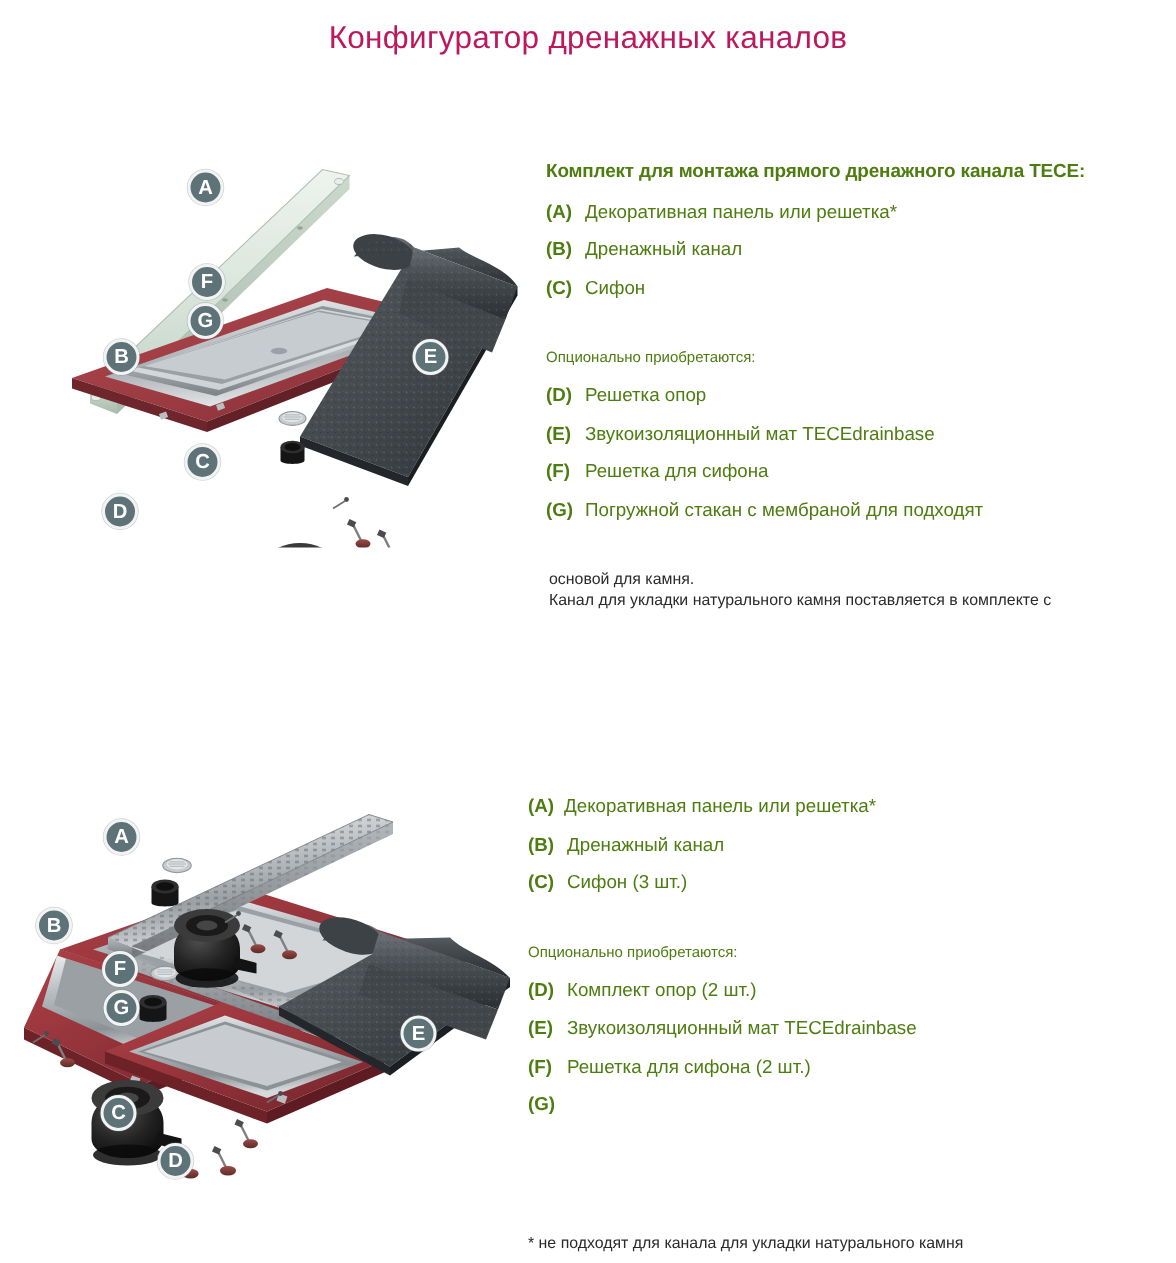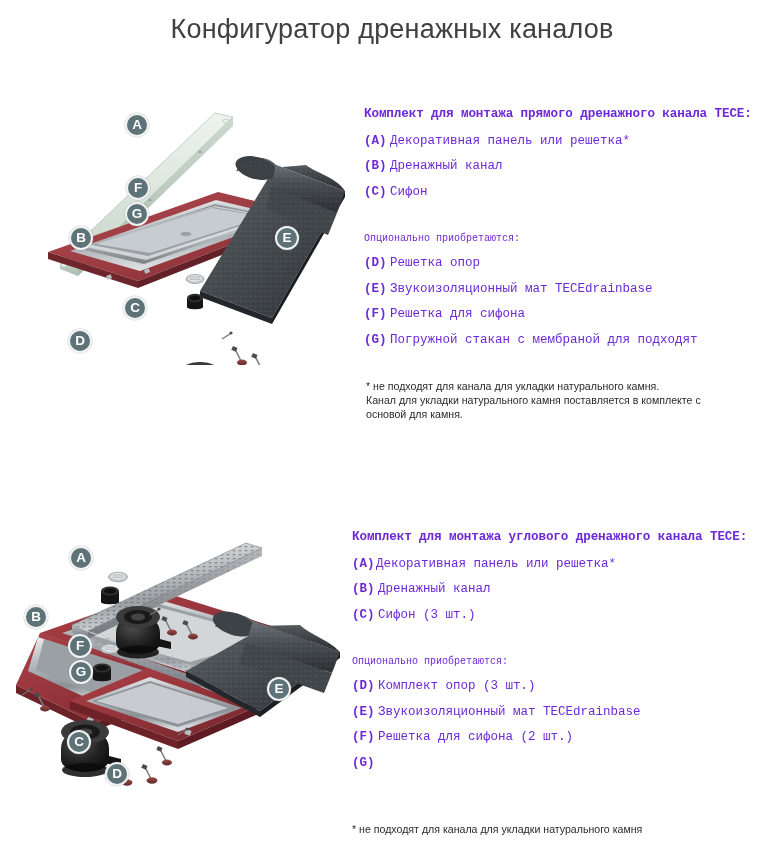--- a/index.html
+++ b/index.html
@@ -16,33 +16,32 @@
     color: #111111;
     overflow: hidden;
   }
 
   
   .page-title {
     position: absolute;
     left: 0; top: 14px;
     width: 784px;
     text-align: center;
-    font-size: 27px;
+    font-size: 21px;
     font-weight: 400;
     letter-spacing: 0.2px;
-    color: #404040;
+    color: #be185d;
   }
 
   
   .text-col {
     position: absolute;
     font-size: 12.5px;
     line-height: 1;
-    color: #6d28d9;
-    font-family: Liberation Mono, monospace;
+    color: #4d7c0f;
   }
   .block-heading {
     font-weight: bold;
     font-size: 12.6px;
     letter-spacing: -0.1px;
     margin: 0 0 14px 0;
     white-space: nowrap;
   }
   .sub-heading {
     font-size: 10px;
@@ -311,23 +310,22 @@
     <span class="item-key">(F)</span>
     <span class="item-text">Решетка для сифона</span>
   </div>
   <div class="item-row">
     <span class="item-key">(G)</span>
     <span class="item-text">Погружной стакан с мембраной для подходят</span>
   </div>
 </div>
 
 <div class="footnote" style="left:366px; top:379px; width:400px;">
-  <div>* не подходят для канала для укладки натурального камня.</div>
+  <div>основой для камня.</div>
   <div>Канал для укладки натурального камня поставляется в комплекте с</div>
-  <div>основой для камня.</div>
 </div>
 
 <div class="stage" style="left:10px; top:525px; width:340px; height:290px;">
   <svg width="340" height="290" viewBox="0 0 340 290">
     <defs>
       <linearGradient id="cGrateTop" x1="0" y1="0" x2="0.3" y2="1">
         <stop offset="0%" stop-color="#f0f1f2"></stop>
         <stop offset="35%" stop-color="#c6cacd"></stop>
         <stop offset="70%" stop-color="#9ba0a4"></stop>
         <stop offset="100%" stop-color="#d8dbde"></stop>
@@ -539,42 +537,41 @@
   <div class="badge lg" style="left:14px;  top:80px;">B</div>
   <div class="badge lg" style="left:58px;  top:109px;">F</div>
   <div class="badge lg" style="left:59px;  top:135px;">G</div>
   <div class="badge lg" style="left:257px; top:152px;">E</div>
   <div class="badge lg" style="left:57px;  top:205px;">C</div>
   <div class="badge lg" style="left:95px;  top:237px;">D</div>
 </div>
 
 <div class="text-col" style="left:352px; top:531px; width:420px;">
 
-  <div class="block-heading">Комплект для монтажа углового дренажного канала TECE:</div>
 
   <div class="item-row">
     <span class="item-key tight">(A)</span>
     <span class="item-text">Декоративная панель или решетка*</span>
   </div>
   <div class="item-row">
     <span class="item-key">(B)</span>
     <span class="item-text">Дренажный канал</span>
   </div>
   <div class="item-row">
     <span class="item-key">(C)</span>
     <span class="item-text">Сифон (3 шт.)</span>
   </div>
 
   <div style="height:23px;"></div>
 
   <div class="sub-heading">Опционально приобретаются:</div>
 
   <div class="item-row">
     <span class="item-key">(D)</span>
-    <span class="item-text">Комплект опор (3 шт.)</span>
+    <span class="item-text">Комплект опор (2 шт.)</span>
   </div>
   <div class="item-row">
     <span class="item-key">(E)</span>
     <span class="item-text">Звукоизоляционный мат TECEdrainbase</span>
   </div>
   <div class="item-row">
     <span class="item-key">(F)</span>
     <span class="item-text">Решетка для сифона (2 шт.)</span>
   </div>
   <div class="item-row">

